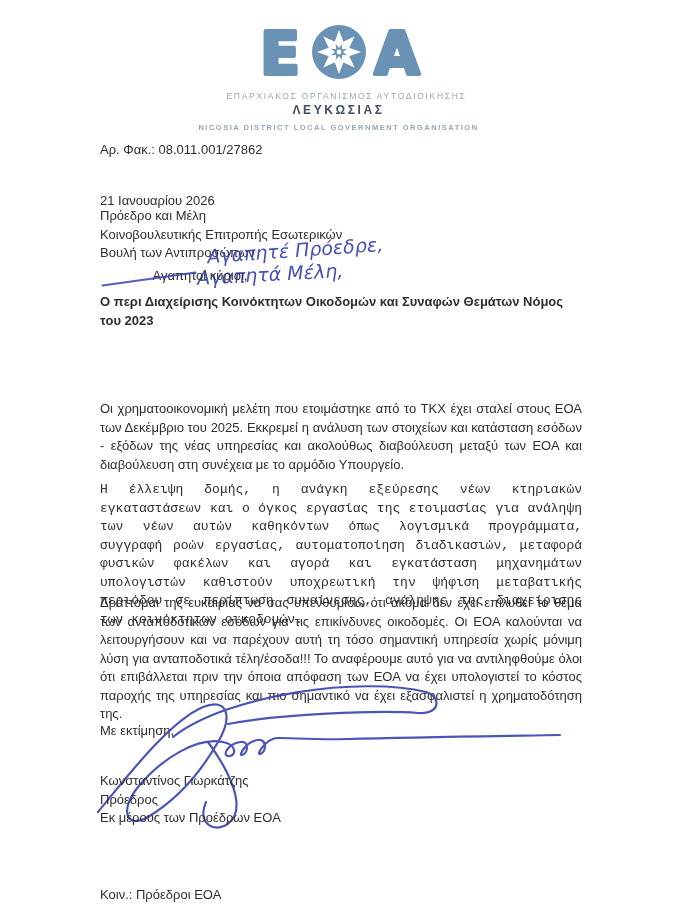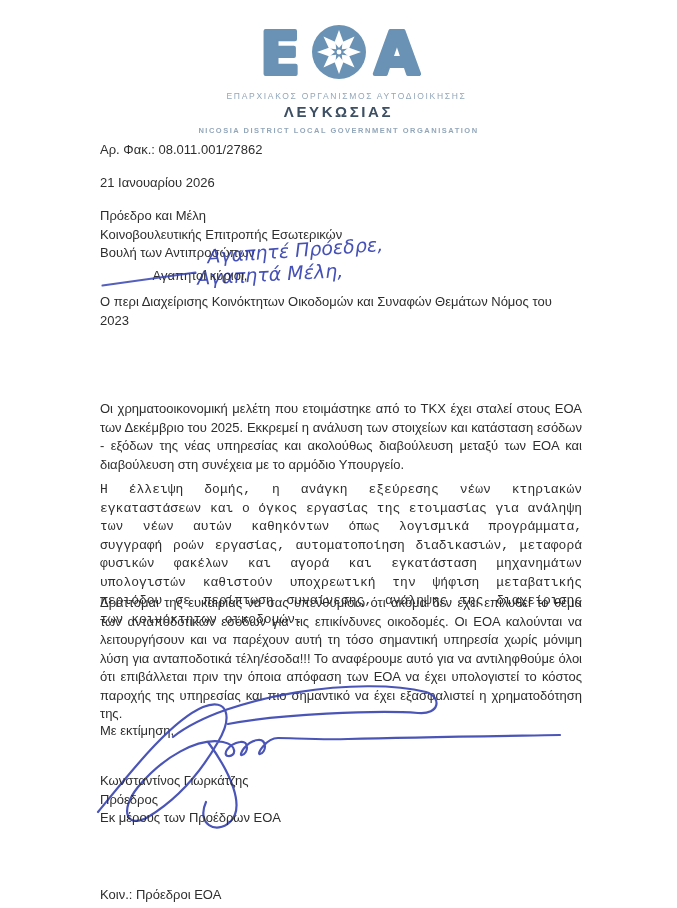--- a/index.html
+++ b/index.html
@@ -14,30 +14,30 @@
   .page{
     position:relative;width:677px;height:908px;margin:0 auto;
     background:var(--page-bg);
     font-family:"Liberation Sans",sans-serif;color:var(--body-text);
     overflow:hidden;box-shadow:0 0 6px rgba(0,0,0,.2);
   }
   
   .letterhead{position:absolute;top:20px;left:0;width:100%;text-align:center;}
   .letterhead svg{display:inline-block;}
   .org-greek{font-size:8.5px;letter-spacing:1.7px;color:var(--letterhead-gray);margin-top:3px;margin-left:16px;}
-  .org-district{font-size:15px;font-weight:bold;letter-spacing:2.6px;color:var(--district-navy);margin-top:2px;}
+  .org-district{font-size:12px;font-weight:bold;letter-spacing:2.6px;color:var(--district-navy);margin-top:2px;}
   .org-english{font-size:7.5px;letter-spacing:1.5px;color:var(--letterhead-gray);margin-top:6px;font-weight:bold;}
   
   .block{position:absolute;left:100px;width:482px;font-size:13px;line-height:18.5px;}
   .justify{text-align:justify;}
   .ref{top:141px;}
-  .date{top:174px;}
+  .date{top:192px;}
   .recipient{top:207px;}
   .salutation{top:267px;width:200px;text-align:center;}
-  .subject{top:292px;line-height:19px;font-weight:normal;}
+  .subject{top:292px;line-height:19px;font-weight:bold;}
   .p1{top:337px;}
   .p2{top:400px;}
   .p3{top:481px;font-family:Liberation Mono, monospace;}
   .p4{top:594px;}
   .closing{top:722px;}
   .sig-name{top:772px;}
   .sig-title{top:791px;}
   .sig-behalf{top:809px;}
   .cc{top:886px;}
   .initials{top:879px;font-size:10px;}

